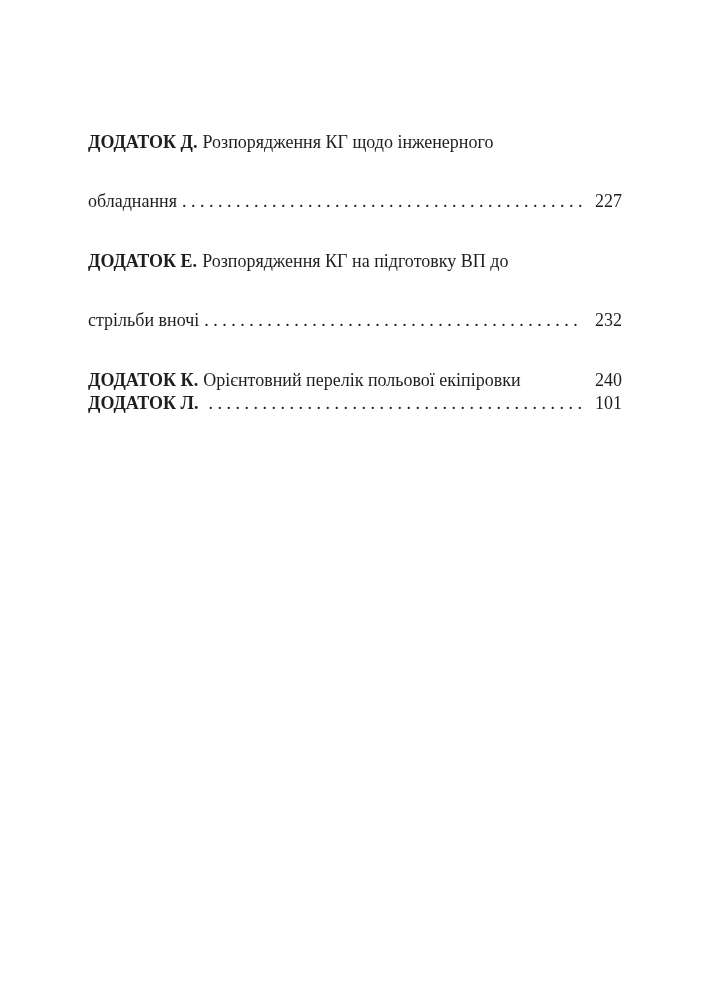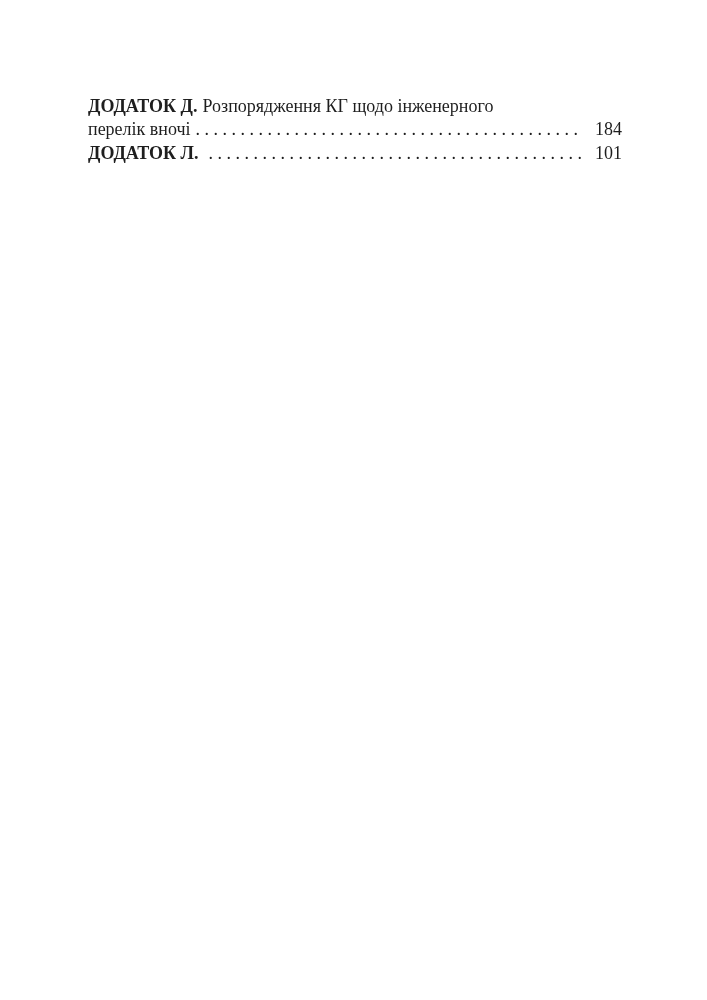--- a/index.html
+++ b/index.html
@@ -29,20 +29,21 @@
     line-height: 23.4px;
   }
   .toc-label {
     font-weight: bold;
     margin-right: 5px;
     white-space: nowrap;
   }
   .toc-title,
   .toc-title-cont {
     white-space: nowrap;
+    margin-top: 36px;
   }
   .toc-leader {
     flex: 1 1 auto;
     overflow: hidden;
     white-space: nowrap;
     margin-left: 5px;
     margin-right: 8px;
     min-width: 10px;
   }
   .toc-leader.dots::after {
@@ -66,26 +67,43 @@
 </head>
 <body>
 
 <div class="page">
   <div class="toc" id="toc">
       <div class="toc-entry">
         <div class="toc-line">
           <span class="toc-label">ДОДАТОК Д.</span>
           <span class="toc-title">Розпорядження КГ щодо інженерного</span>
         </div>
+        <div class="toc-line">
+          <span class="toc-title-cont">обладнання</span>
+          <span class="toc-leader dots"></span>
+          <span class="toc-pagenum">227</span>
+        </div>
       </div>
       <div class="toc-entry">
         <div class="toc-line">
-          <span class="toc-title-cont">перелік вночі</span>
+          <span class="toc-label">ДОДАТОК Е.</span>
+          <span class="toc-title">Розпорядження КГ на підготовку ВП до</span>
+        </div>
+        <div class="toc-line">
+          <span class="toc-title-cont">стрільби вночі</span>
           <span class="toc-leader dots"></span>
-          <span class="toc-pagenum">184</span>
+          <span class="toc-pagenum">232</span>
+        </div>
+      </div>
+      <div class="toc-entry">
+        <div class="toc-line">
+          <span class="toc-label">ДОДАТОК К.</span>
+          <span class="toc-title">Орієнтовний перелік польової екіпіровки</span>
+          <span class="toc-leader"></span>
+          <span class="toc-pagenum">240</span>
         </div>
       </div>
       <div class="toc-entry">
         <div class="toc-line">
           <span class="toc-label">ДОДАТОК Л.</span>
           <span class="toc-leader dots"></span>
           <span class="toc-pagenum">101</span>
         </div>
       </div>
     </div>

